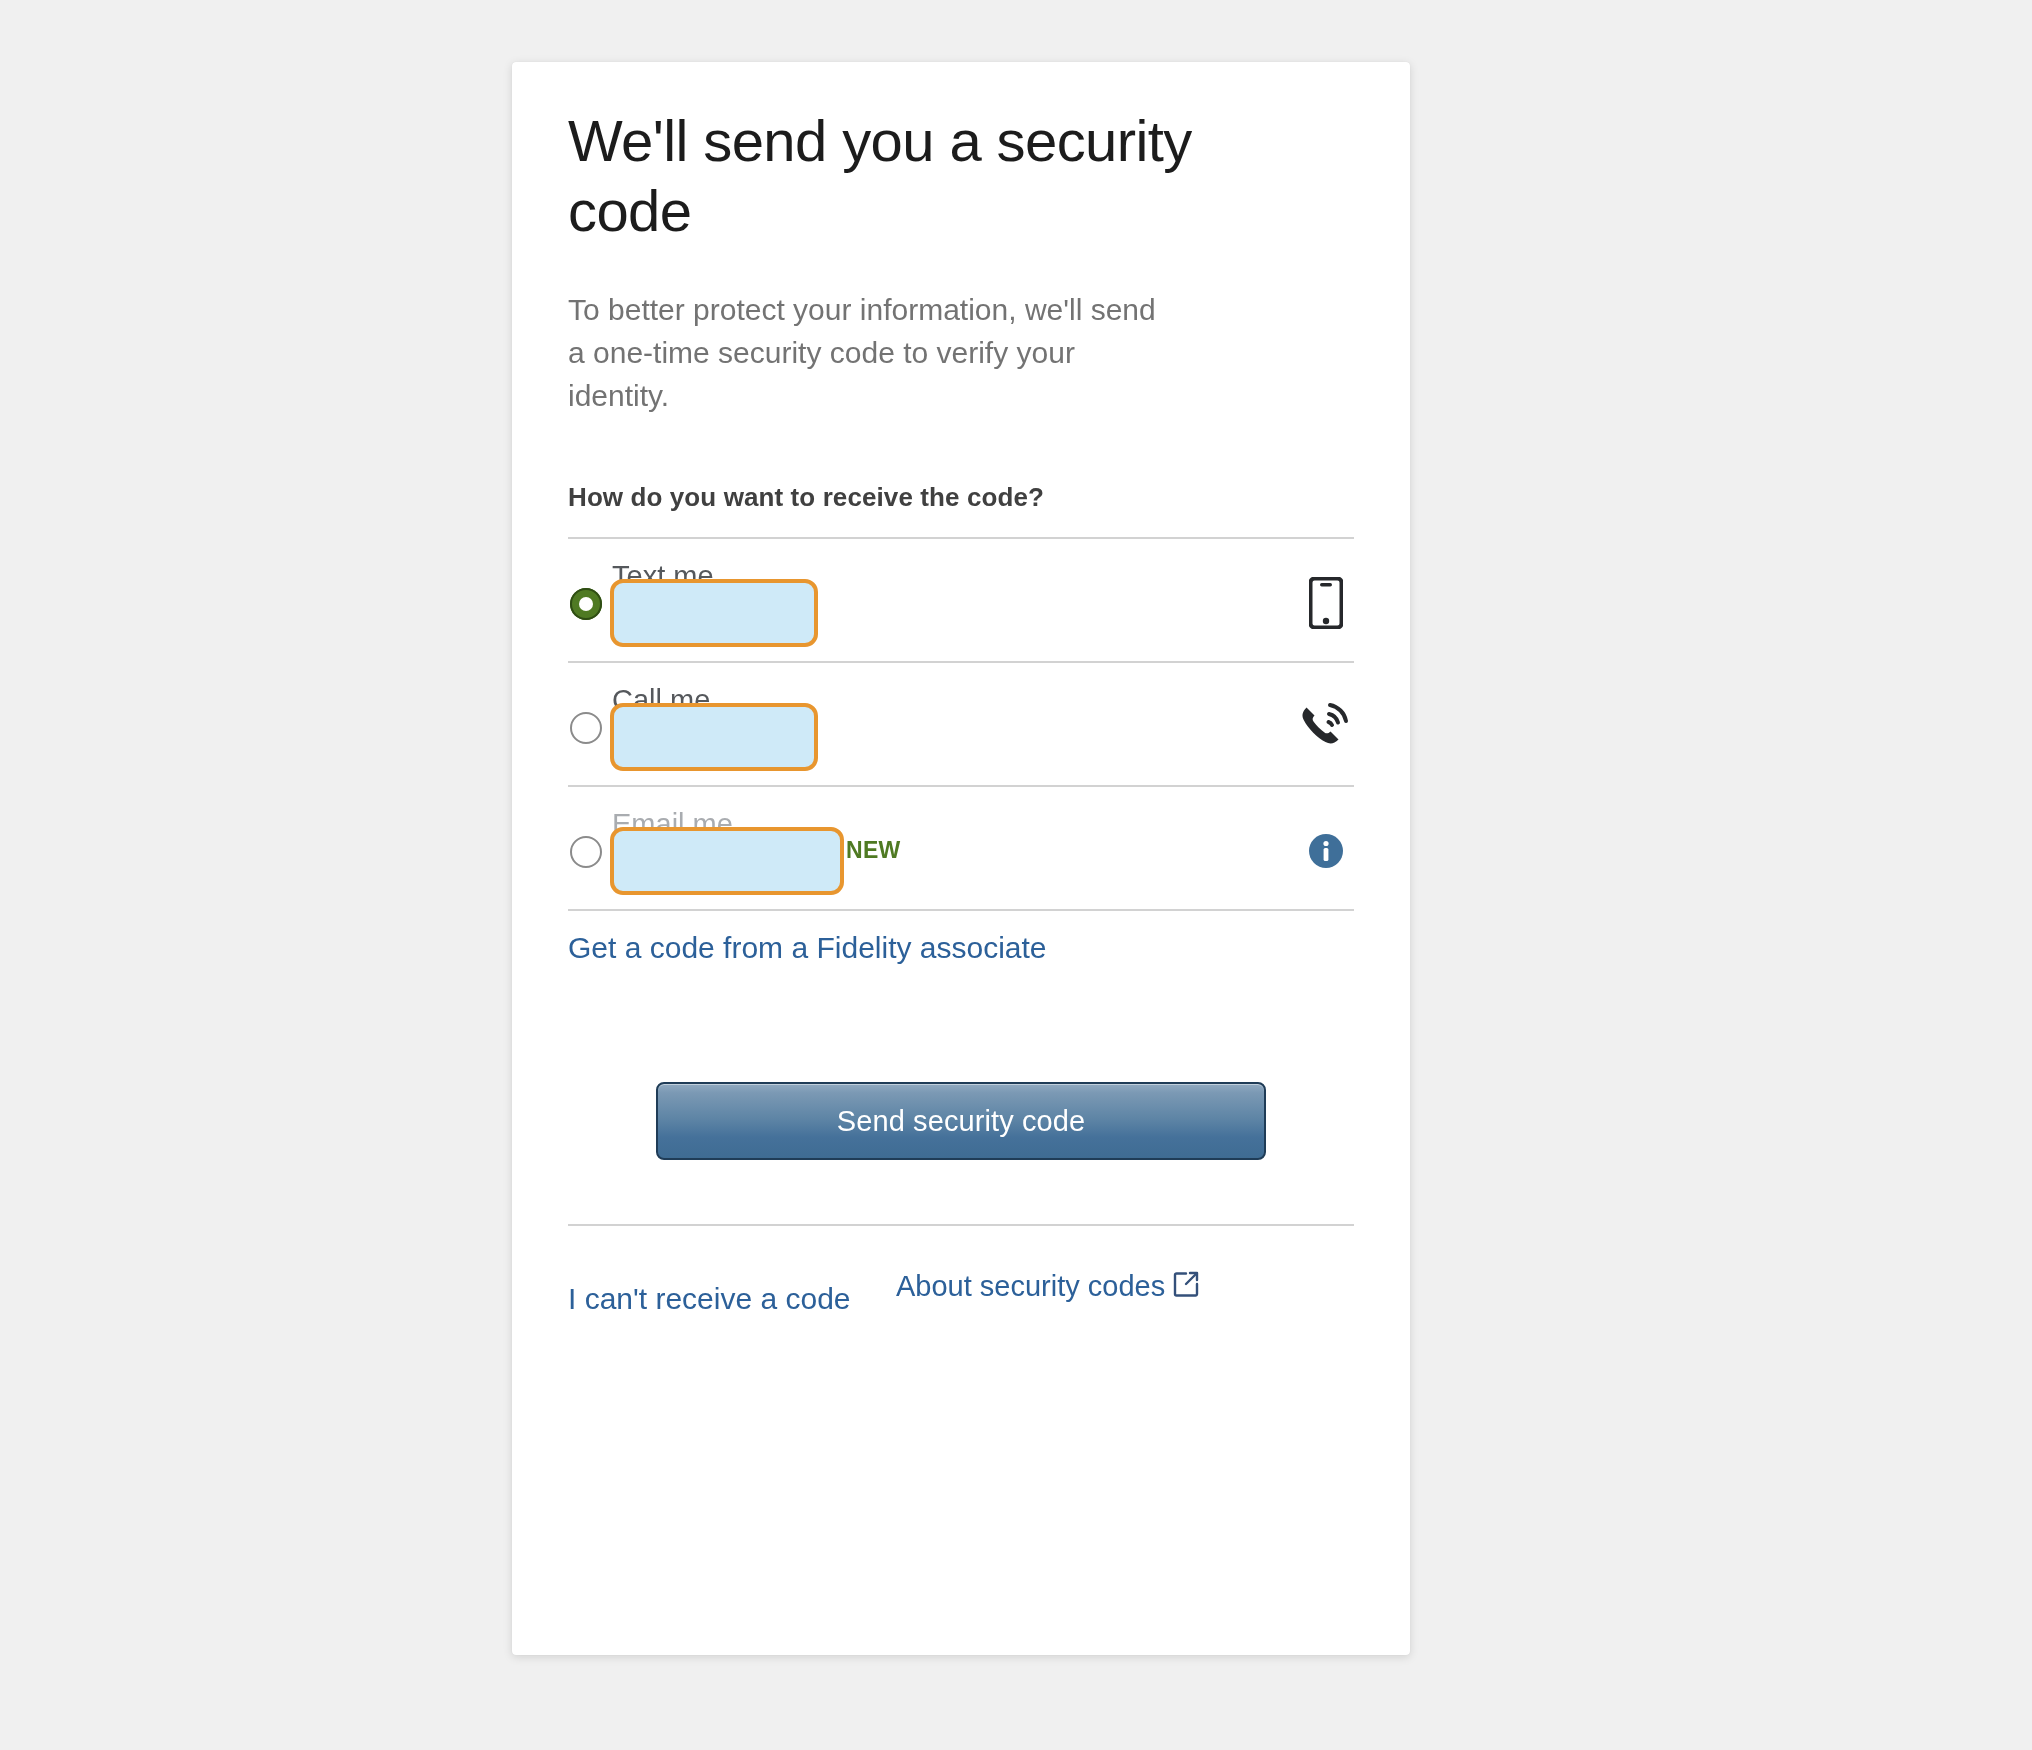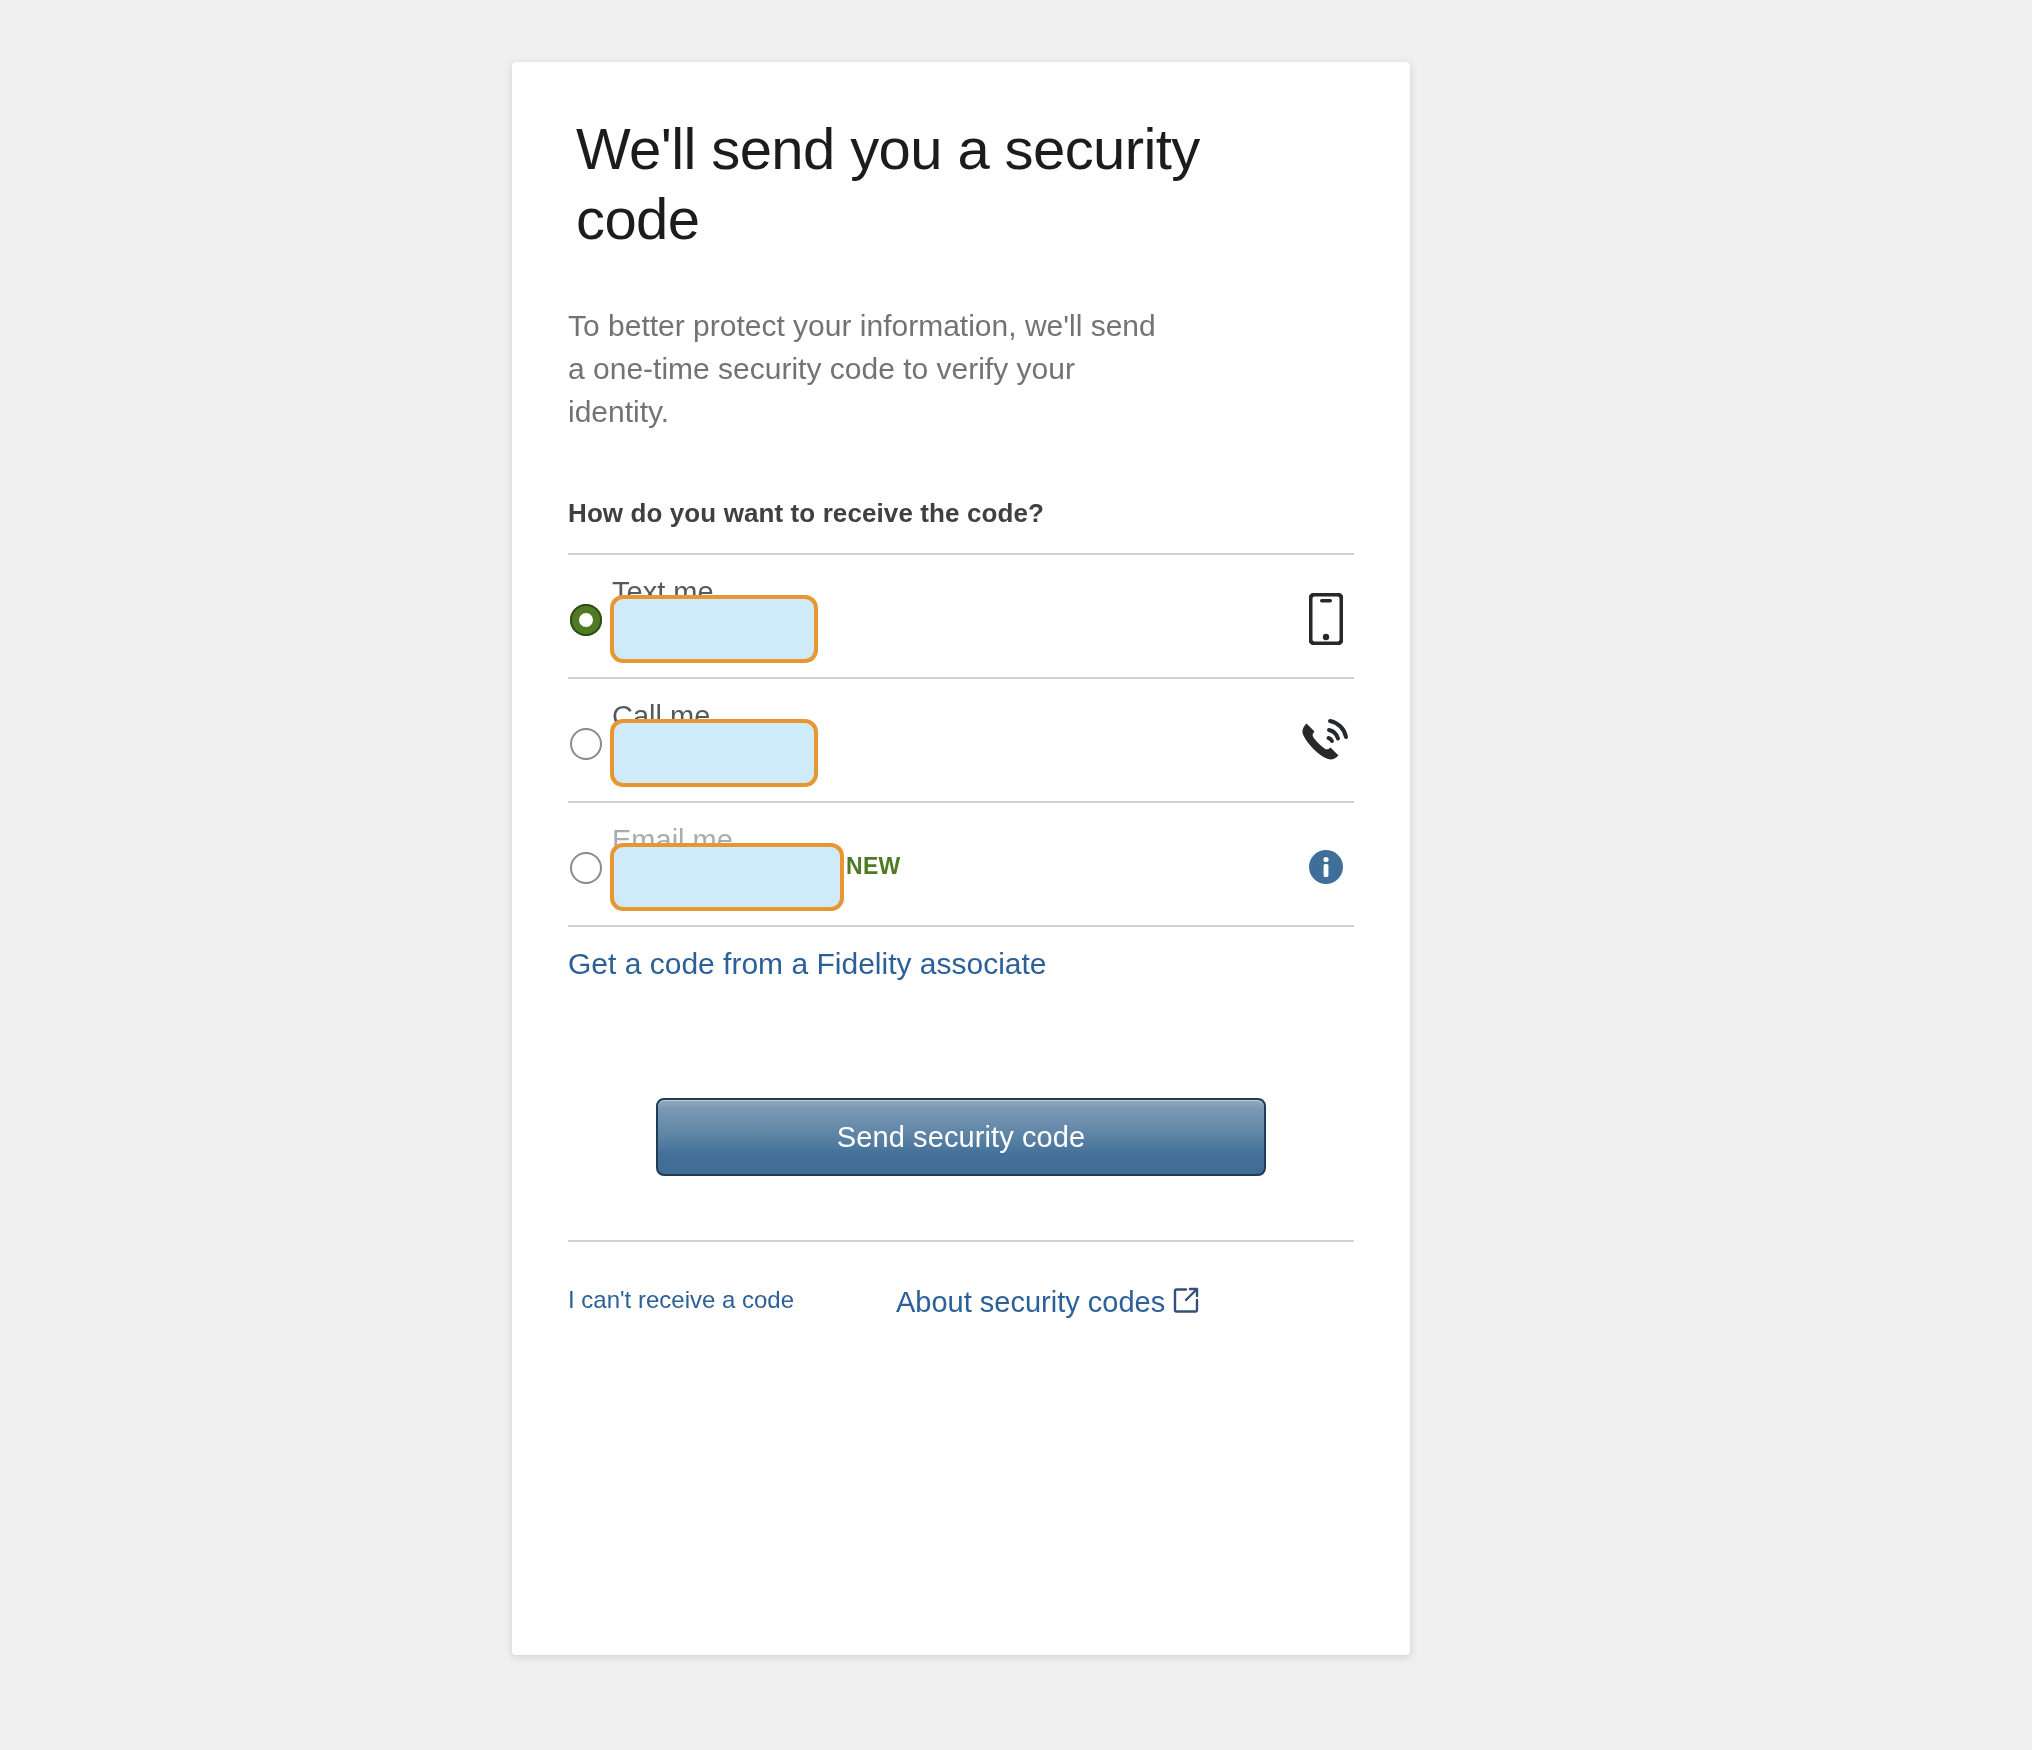--- a/index.html
+++ b/index.html
@@ -35,21 +35,21 @@
     width: 786px;
   }
 
   
   .title {
     font-size: 58px;
     line-height: 70px;
     font-weight: 400;
     color: #1c1c1c;
     letter-spacing: -0.6px;
-    margin: 8px;
+    margin: 0;
     padding-top: 44px;
     width: 740px;
   }
 
   .lede {
     font-size: 30px;
     line-height: 43px;
     color: #737373;
     margin: 0;
     padding-top: 42px;
@@ -207,22 +207,22 @@
 
   .footer {
     margin-top: 44px;
     position: relative;
     height: 50px;
     width: 786px;
   }
   .foot-left {
     position: absolute;
     left: 0;
-    top: 0;
-    font-size: 24px;
+    top: 12px;
+    font-size: 30px;
     color: #2c6099;
     text-decoration: none;
     cursor: pointer;
     white-space: nowrap;
   }
   .foot-right {
     position: absolute;
     left: 328px;
     top: 0;
     font-size: 29px;

